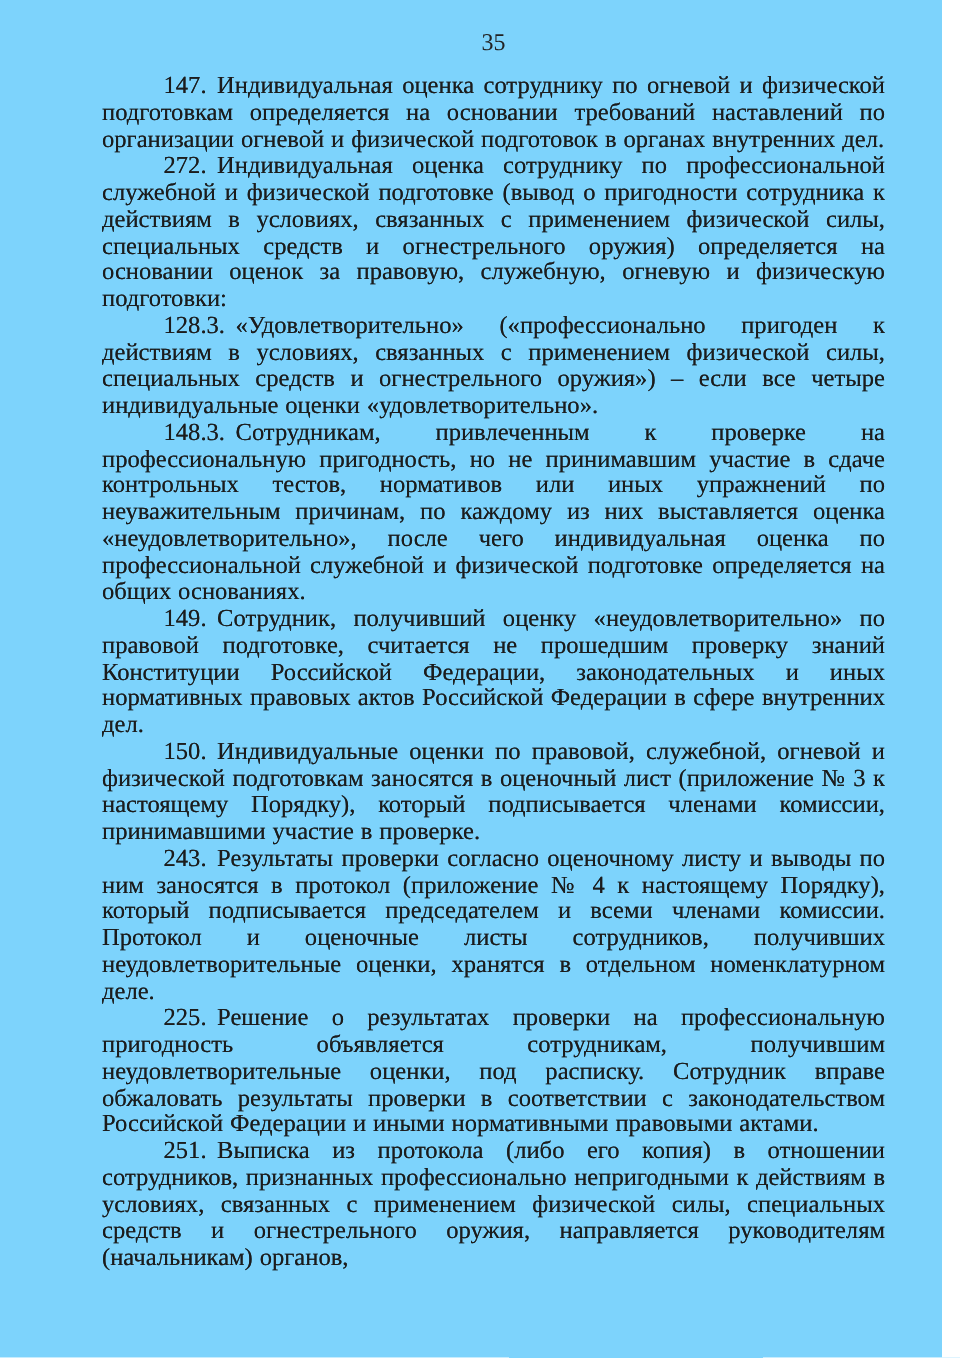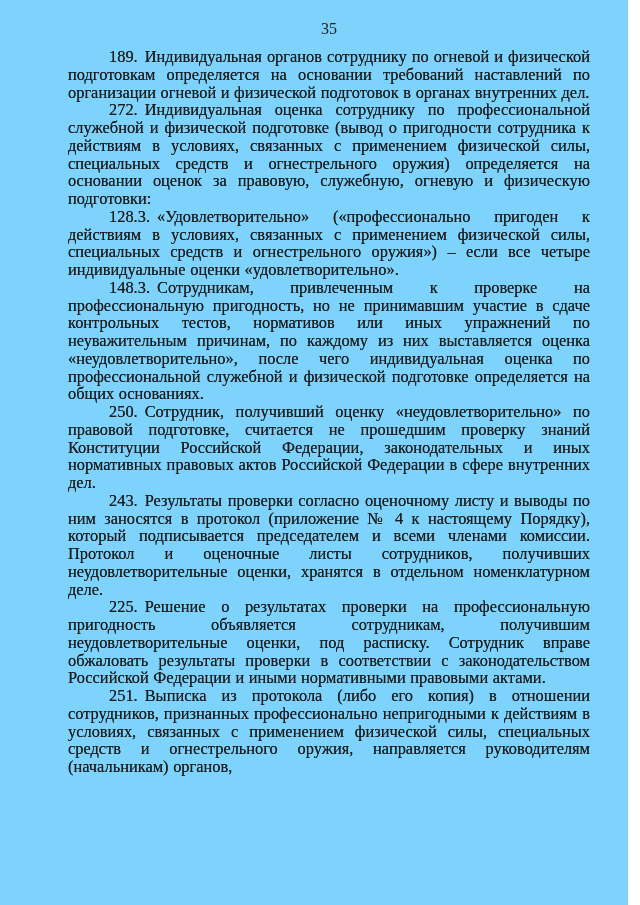--- a/index.html
+++ b/index.html
@@ -50,31 +50,32 @@
 </style>
 </head>
 <body>
 
 <div class="page">
 
   <div class="page-number">35</div>
 
   <div class="content">
 
-    <p class="para"><span class="para-number">189.</span><span>Индивидуальная органов сотруднику по огневой и физической подготовкам определяется на основании требований наставлений по организации огневой и физической подготовок в органах внутренних дел.</span></p>
+    <p class="para"><span class="para-number">147.</span><span>Индивидуальная оценка сотруднику по огневой и физической подготовкам определяется на основании требований наставлений по организации огневой и физической подготовок в органах внутренних дел.</span></p>
 
     <p class="para"><span class="para-number">272.</span><span>Индивидуальная оценка сотруднику по профессиональной служебной и физической подготовке (вывод о пригодности сотрудника к действиям в условиях, связанных с применением физической силы, специальных средств и огнестрельного оружия) определяется на основании оценок за правовую, служебную, огневую и физическую подготовки:</span></p>
 
     <p class="para"><span class="para-number">128.3.</span><span>«Удовлетворительно» («профессионально пригоден к действиям в условиях, связанных с применением физической силы, специальных средств и огнестрельного оружия») – если все четыре индивидуальные оценки «удовлетворительно».</span></p>
 
 
     <p class="para"><span class="para-number">148.3.</span><span>Сотрудникам, привлеченным к проверке на профессиональную пригодность, но не принимавшим участие в сдаче контрольных тестов, нормативов или иных упражнений по неуважительным причинам, по каждому из них выставляется оценка «неудовлетворительно», после чего индивидуальная оценка по профессиональной служебной и физической подготовке определяется на общих основаниях.</span></p>
 
-    <p class="para"><span class="para-number">250.</span><span>Сотрудник, получивший оценку «неудовлетворительно» по правовой подготовке, считается не прошедшим проверку знаний Конституции Российской Федерации, законодательных и иных нормативных правовых актов Российской Федерации в сфере внутренних дел.</span></p>
+    <p class="para"><span class="para-number">149.</span><span>Сотрудник, получивший оценку «неудовлетворительно» по правовой подготовке, считается не прошедшим проверку знаний Конституции Российской Федерации, законодательных и иных нормативных правовых актов Российской Федерации в сфере внутренних дел.</span></p>
 
+    <p class="para"><span class="para-number">150.</span><span>Индивидуальные оценки по правовой, служебной, огневой и физической подготовкам заносятся в оценочный лист (приложение № 3 к настоящему Порядку), который подписывается членами комиссии, принимавшими участие в проверке.</span></p>
 
     <p class="para"><span class="para-number">243.</span><span>Результаты проверки согласно оценочному листу и выводы по ним заносятся в протокол (приложение № 4 к настоящему Порядку), который подписывается председателем и всеми членами комиссии. Протокол и оценочные листы сотрудников, получивших неудовлетворительные оценки, хранятся в отдельном номенклатурном деле.</span></p>
 
     <p class="para"><span class="para-number">225.</span><span>Решение о результатах проверки на профессиональную пригодность объявляется сотрудникам, получившим неудовлетворительные оценки, под расписку. Сотрудник вправе обжаловать результаты проверки в соответствии с законодательством Российской Федерации и иными нормативными правовыми актами.</span></p>
 
     <p class="para"><span class="para-number">251.</span><span>Выписка из протокола (либо его копия) в отношении сотрудников, признанных профессионально непригодными к действиям в условиях, связанных с применением физической силы, специальных средств и огнестрельного оружия, направляется руководителям (начальникам) органов,</span></p>
 
   </div>
 </div>
 

